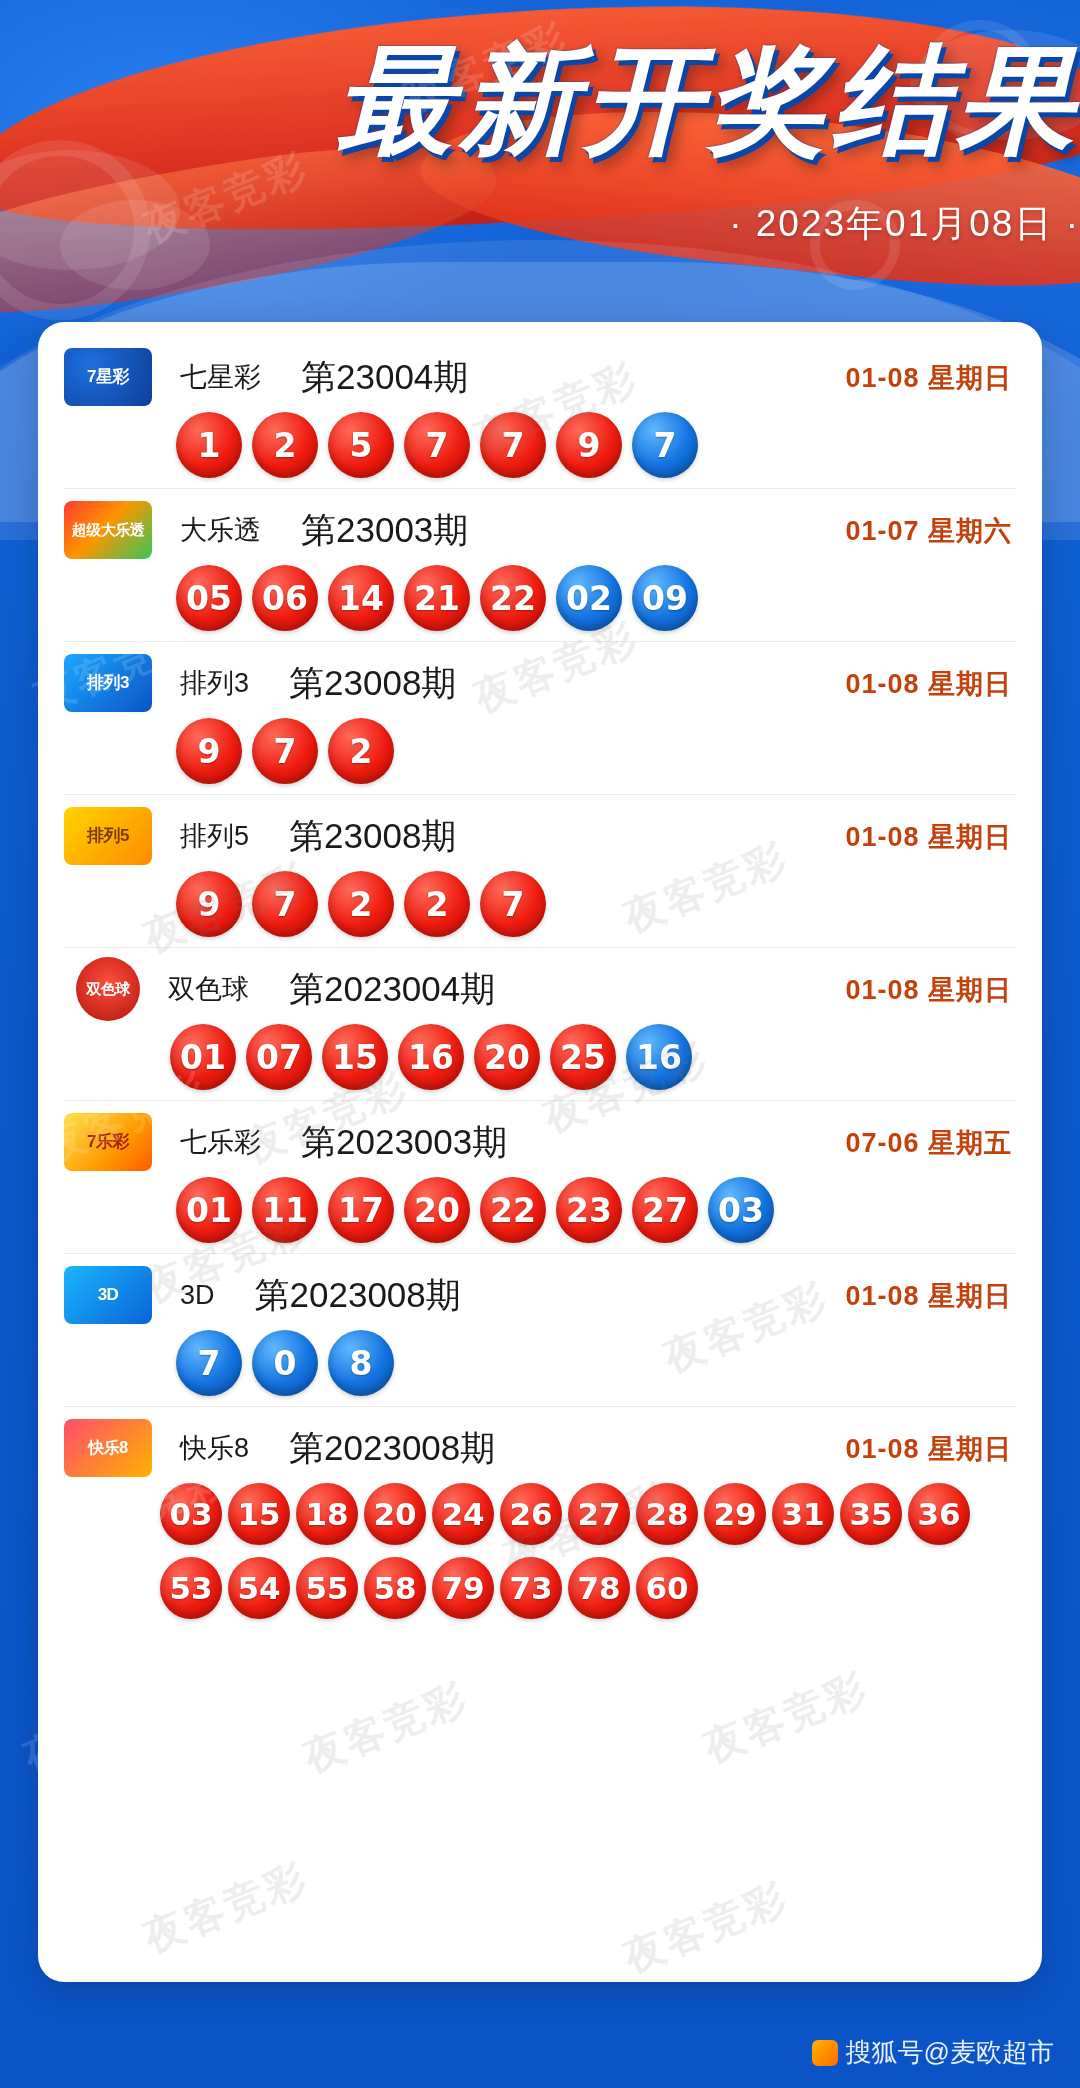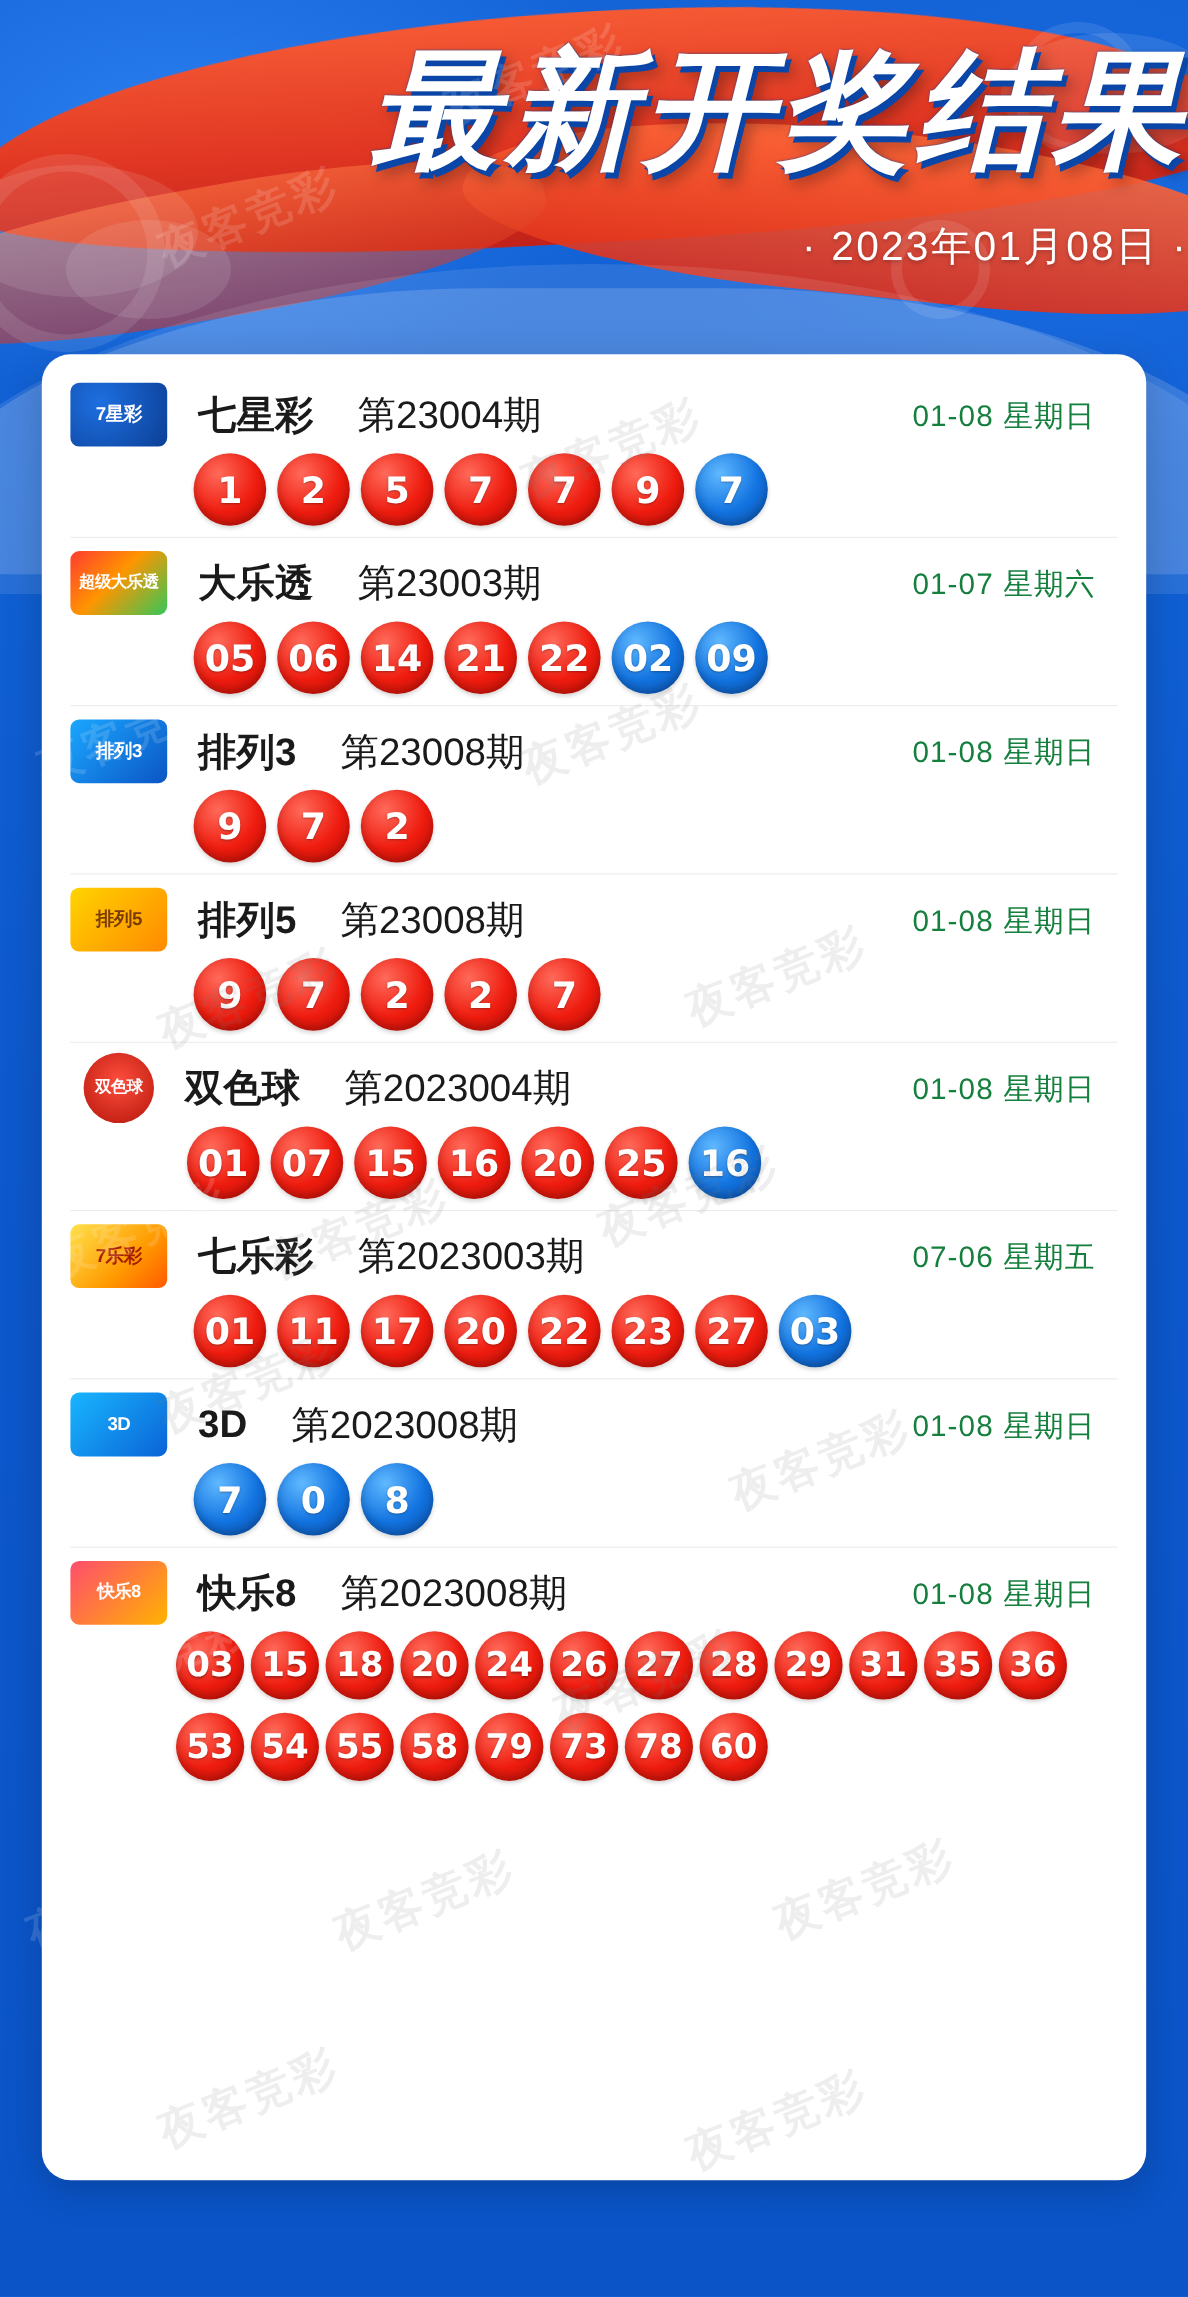--- a/index.html
+++ b/index.html
@@ -157,41 +157,42 @@
   .logo.l-7xc  { background: radial-gradient(circle at 30% 30%, #1d6fe0, #0c3f96); }
   .logo.l-dlt  { background: linear-gradient(135deg,#ff3b30 0%,#ff9500 45%,#34c759 100%); font-size: 15px;}
   .logo.l-pl3  { background: linear-gradient(135deg,#1ba7ff 0%, #0b55c4 100%); }
   .logo.l-pl5  { background: linear-gradient(135deg,#ffd400 0%, #ff8a00 100%); color:#7a3b00; }
   .logo.l-ssq  { background: radial-gradient(circle at 50% 40%, #ff4d3d, #b3160a); border-radius:50%; width:64px;height:64px;flex:0 0 64px; margin-left:12px; font-size:15px;}
   .logo.l-7lc  { background: linear-gradient(135deg,#ffe14d 0%, #ff9a00 60%, #ff5a00 100%); color:#a81e00; }
   .logo.l-3d   { background: linear-gradient(135deg,#19b6ff 0%, #0a63d6 100%); }
   .logo.l-kl8  { background: linear-gradient(135deg,#ff4d6d 0%, #ffb300 100%); font-size:16px;}
 
   .name {
-    font-size: 35px;
+    font-size: 27px;
     color: #1a1a1a;
-    font-weight: 700;
+    font-weight: 400;
     margin-left: 28px;
     white-space: nowrap;
   }
   .issue {
     font-size: 35px;
     color: #1a1a1a;
     font-weight: 500;
     margin-left: 40px;
     white-space: nowrap;
   }
   .date {
     position: absolute;
-    right: 20px;
+    right: 4px;
     top: 24px;
     font-size: 27px;
-    color: #15803d;
+    color: #c2410c;
     letter-spacing: 1px;
     white-space: nowrap;
+    font-weight: bold;
   }
 
   .balls {
     display: flex;
     flex-wrap: wrap;
     align-items: center;
     margin-top: 6px;
     padding-left: 112px;
     gap: 12px 10px;
   }
@@ -430,20 +431,26 @@
             <span class="ball red small">58</span>
             <span class="ball red small">79</span>
             <span class="ball red small">73</span>
             <span class="ball red small">78</span>
             <span class="ball red small">60</span>
           </div>
         </div>
       </div>
   </div>
 
+  <div class="footer">
+    <div class="sohu">
+      <span class="badge"></span>
+      <span>搜狐号@麦欧超市</span>
+    </div>
+  </div>
 
   <div id="wm-container">
       <div class="wm light" style="left: 140px; top: 170px;">夜客竞彩</div>
       <div class="wm light" style="left: 400px; top: 40px;">夜客竞彩</div>
       <div class="wm" style="left: 470px; top: 380px;">夜客竞彩</div>
       <div class="wm light" style="left: 30px; top: 640px;">夜客竞彩</div>
       <div class="wm" style="left: 470px; top: 640px;">夜客竞彩</div>
       <div class="wm" style="left: 140px; top: 880px;">夜客竞彩</div>
       <div class="wm" style="left: 620px; top: 860px;">夜客竞彩</div>
       <div class="wm light" style="left: 40px; top: 1090px;">夜客竞彩</div>

